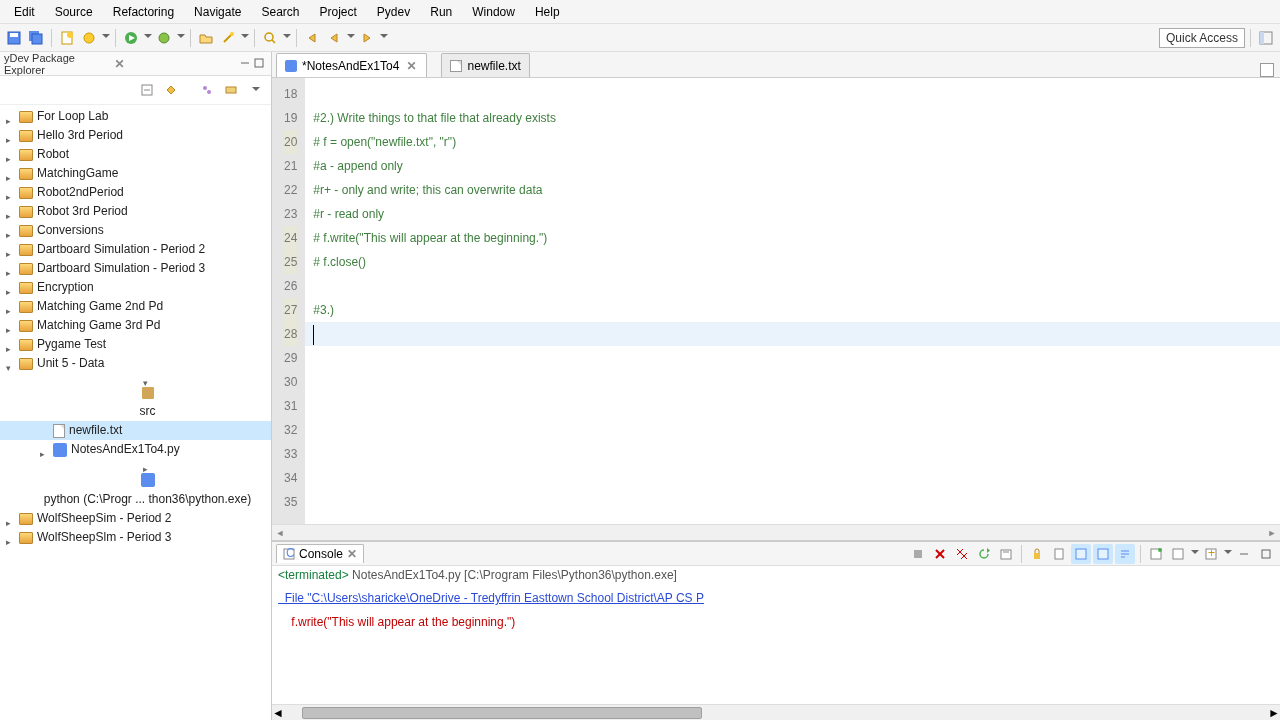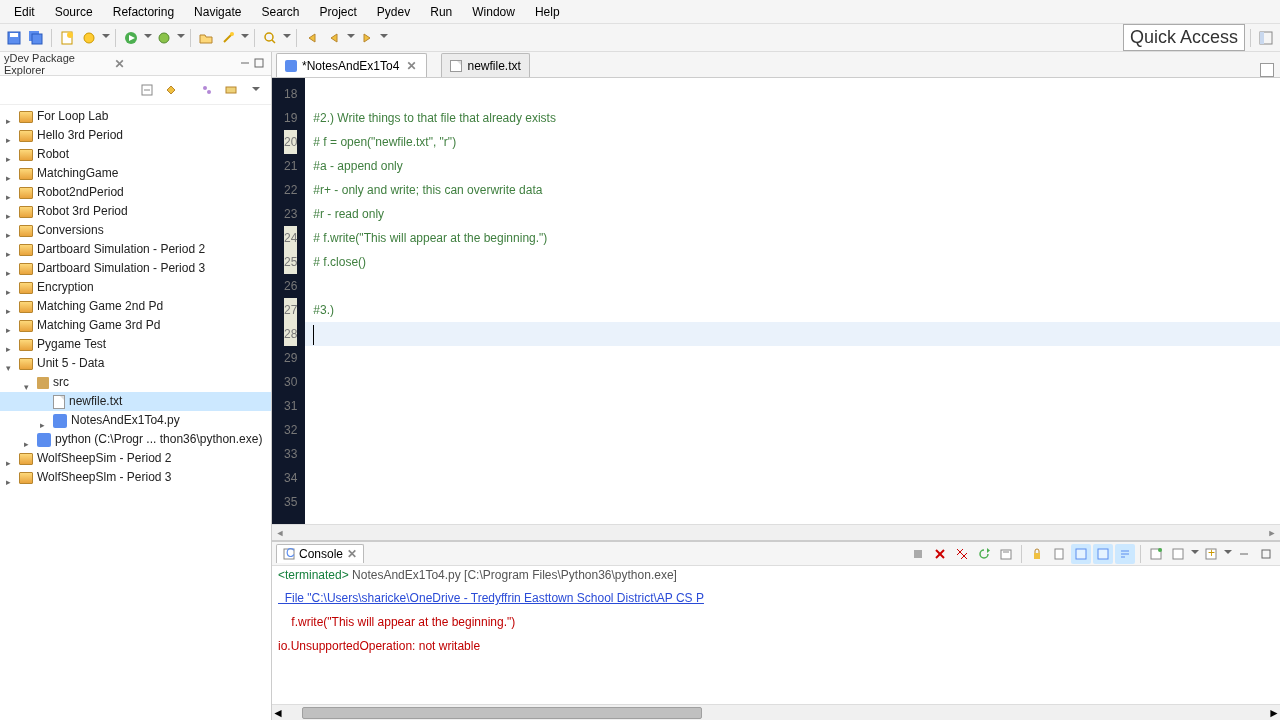--- a/index.html
+++ b/index.html
@@ -3,48 +3,48 @@
 <meta charset="utf-8">
 <style>
 * { margin: 0; padding: 0; box-sizing: border-box; font-family: "Segoe UI", Tahoma, sans-serif; font-size: 12px; }
 body { background: #f0f0f0; width: 1280px; height: 720px; overflow: hidden; }
 .menubar { background: #f5f5f5; border-bottom: 1px solid #e0e0e0; display: flex; height: 24px; align-items: center; padding: 0 4px; }
 .menubar span { padding: 4px 10px; cursor: default; }
 .toolbar { background: #f5f5f5; border-bottom: 1px solid #ddd; height: 28px; display: flex; align-items: center; padding: 0 4px; gap: 2px; position: relative; }
 .tbtn { width: 20px; height: 20px; display: inline-flex; align-items: center; justify-content: center; border-radius: 2px; }
 .tsep { width: 1px; height: 18px; background: #ccc; margin: 0 3px; }
 .dropdown-arrow { width: 7px; height: 7px; border-left: 4px solid transparent; border-right: 4px solid transparent; border-top: 4px solid #666; margin-left: 1px; }
-.quickaccess { margin-left: auto; border: 1px solid #aaa; background: #fff; padding: 2px 6px; font-size: 18px; color: #333; }
+.quickaccess { margin-left: auto; border: 1px solid #aaa; background: #fff; padding: 2px 6px; font-size: 12px; color: #333; }
 .main { display: flex; height: calc(720px - 52px); }
 .sidebar { width: 272px; border-right: 1px solid #ccc; background: #fff; display: flex; flex-direction: column; }
 .view-tab { display: flex; align-items: center; height: 24px; border-bottom: 1px solid #ddd; padding: 0 4px; background: #fafafa; }
 .view-tab .title { font-size: 11px; color: #333; flex: 1; }
 .mini-toolbar { display: flex; justify-content: flex-end; padding: 4px 6px; gap: 4px; border-bottom: 1px solid #eee; }
 .tree { flex: 1; overflow: auto; padding: 2px 0; }
 .tree-item { display: flex; align-items: center; padding: 1px 0 1px 8px; gap: 4px; cursor: default; font-size: 12px; color: #222; line-height: 17px; }
 .tree-item.depth0 { padding-left: 6px; }
-.tree-item.depth1 { padding-left: 24px; }
+.tree-item.depth1 { padding-left: 24px; flex-direction: column; }
 .tree-item.depth2 { padding-left: 40px; }
 .tree-item.selected { background: #cce8ff; }
 .twisty { width: 9px; height: 9px; display: inline-block; }
 .twisty.collapsed::before { content: "▸"; font-size: 9px; color: #666; }
 .twisty.expanded::before { content: "▾"; font-size: 9px; color: #666; }
 .proj-icon { width: 14px; height: 12px; background: linear-gradient(#fdd87a,#e8a33c); border: 1px solid #b8862e; border-radius: 1px; }
 .file-icon { width: 12px; height: 14px; background: #fff; border: 1px solid #999; position: relative; }
 .file-icon::before { content: ""; position: absolute; top: 0; right: 0; width: 0; height: 0; border-left: 4px solid transparent; border-top: 4px solid #ddd; }
 .py-icon { width: 14px; height: 14px; background: #5b8def; border-radius: 2px; }
 .pkg-icon { width: 12px; height: 12px; background: #d2a657; border-radius: 1px; }
 .editor-area { flex: 1; display: flex; flex-direction: column; background: #fff; }
 .tabs { display: flex; height: 26px; background: #f5f5f5; border-bottom: 1px solid #ccc; align-items: flex-end; padding-left: 4px; position: relative; }
 .tab { display: flex; align-items: center; height: 24px; padding: 0 8px; border: 1px solid #bbb; border-bottom: none; background: #ececec; margin-right: 14px; gap: 5px; border-radius: 2px 2px 0 0; font-size: 11px; }
 .tab.active { background: #fff; }
 .tab .close { color: #888; font-weight: bold; padding: 0 2px; }
 .max-btn { margin-left: auto; margin-right: 6px; width: 14px; height: 14px; border: 1px solid #999; background: #fff; }
 .code { flex: 1; display: flex; font-family: "Consolas", monospace; font-size: 16px; overflow: hidden; }
-.gutter { background: #0f172a; padding: 4px 8px 4px 12px; color: #787878; text-align: right; user-select: none; }
+.gutter { background: #e5e5e5; padding: 4px 8px 4px 12px; color: #787878; text-align: right; user-select: none; }
 .gutter div { height: 24px; line-height: 24px; }
 .gutter .hl { background: #e8e8d8; }
 .lines { flex: 1; padding: 4px 0; }
 .lines div { height: 24px; line-height: 24px; padding-left: 8px; white-space: pre; }
 .lines .current { background: #eaf2fb; position: relative; }
 .comment { color: #3f7f3f; }
 .cursor { display: inline-block; width: 1px; height: 20px; background: #000; vertical-align: middle; animation: blink 1s infinite; }
 @keyframes blink { 50% { opacity: 0; } }
 .hscroll-editor { height: 16px; background: #f0f0f0; border-top: 1px solid #ddd; display: flex; align-items: center; }
 .hscroll-editor .arrow { width: 16px; text-align: center; color: #888; font-size: 9px; }
@@ -481,21 +481,20 @@
               </svg>
             </span>
         </div>
       </div>
       <div class="console-status">
         <span class="term">&lt;terminated&gt;</span><span> NotesAndEx1To4.py [C:\Program Files\Python36\python.exe]</span>
       </div>
       <div class="console-out" id="console-out">
           <div class="trace">  File "C:\Users\sharicke\OneDrive - Tredyffrin Easttown School District\AP CS P</div>
           <div class="err">    f.write("This will appear at the beginning.")</div>
-          <div class="err">io.UnsupportedOperation: not writable</div>
         </div>
       <div class="console-scroll">
         <span class="arrow">◄</span>
           <div class="thumb"></div>
           <span style="flex:1"></span>
           <span class="arrow">►</span>
       </div>
     </div>
   </div>
 </div>

